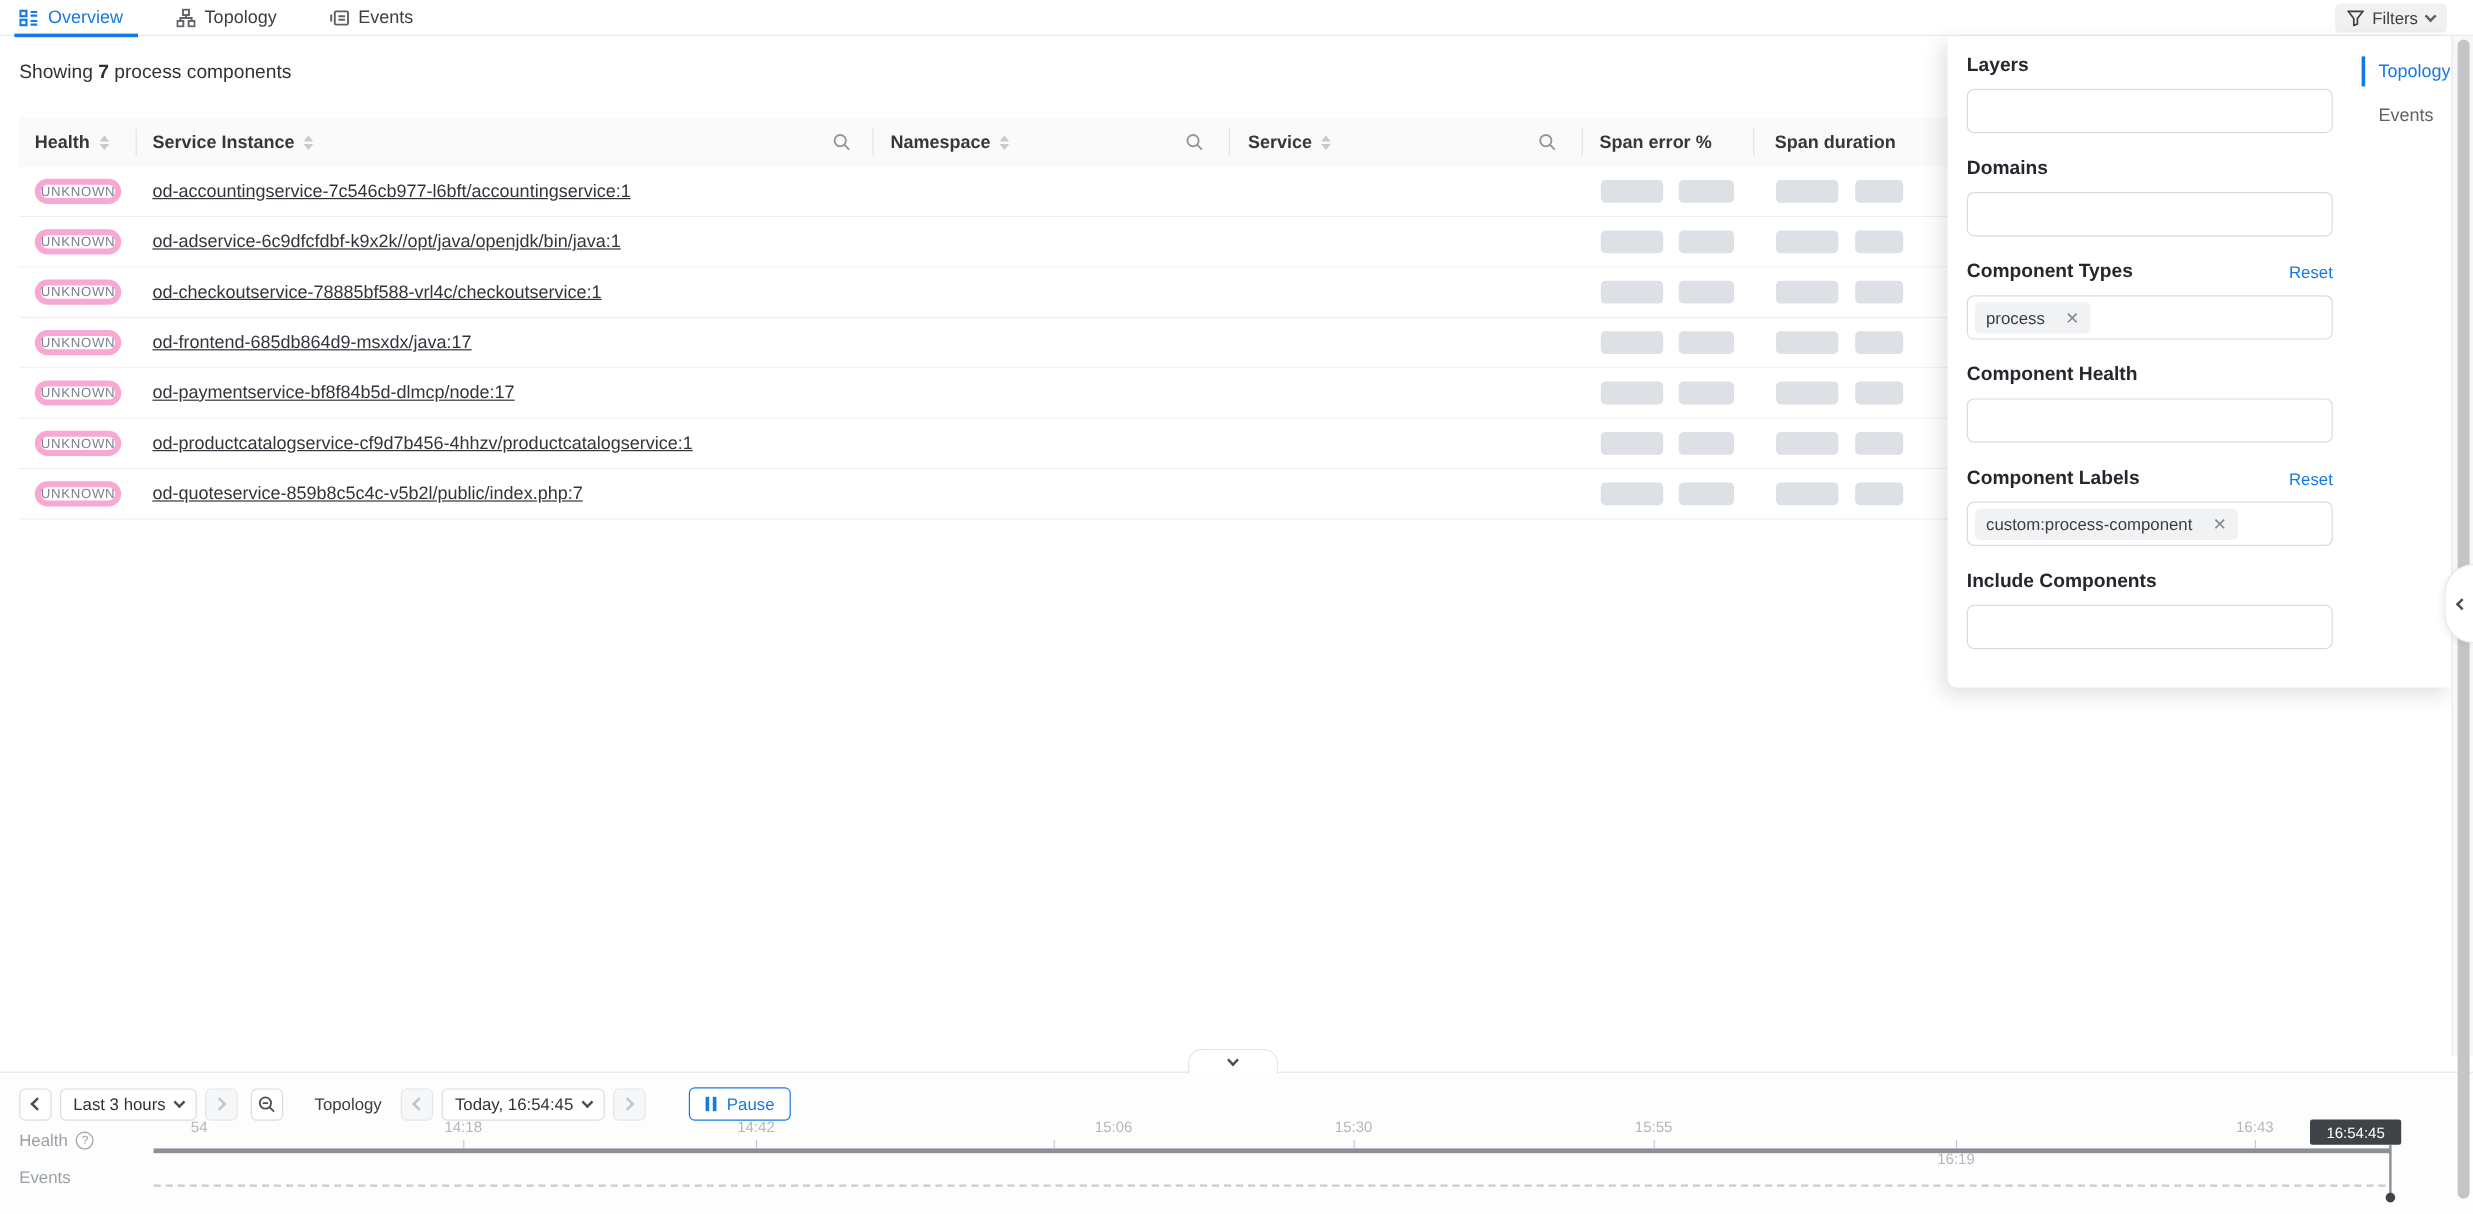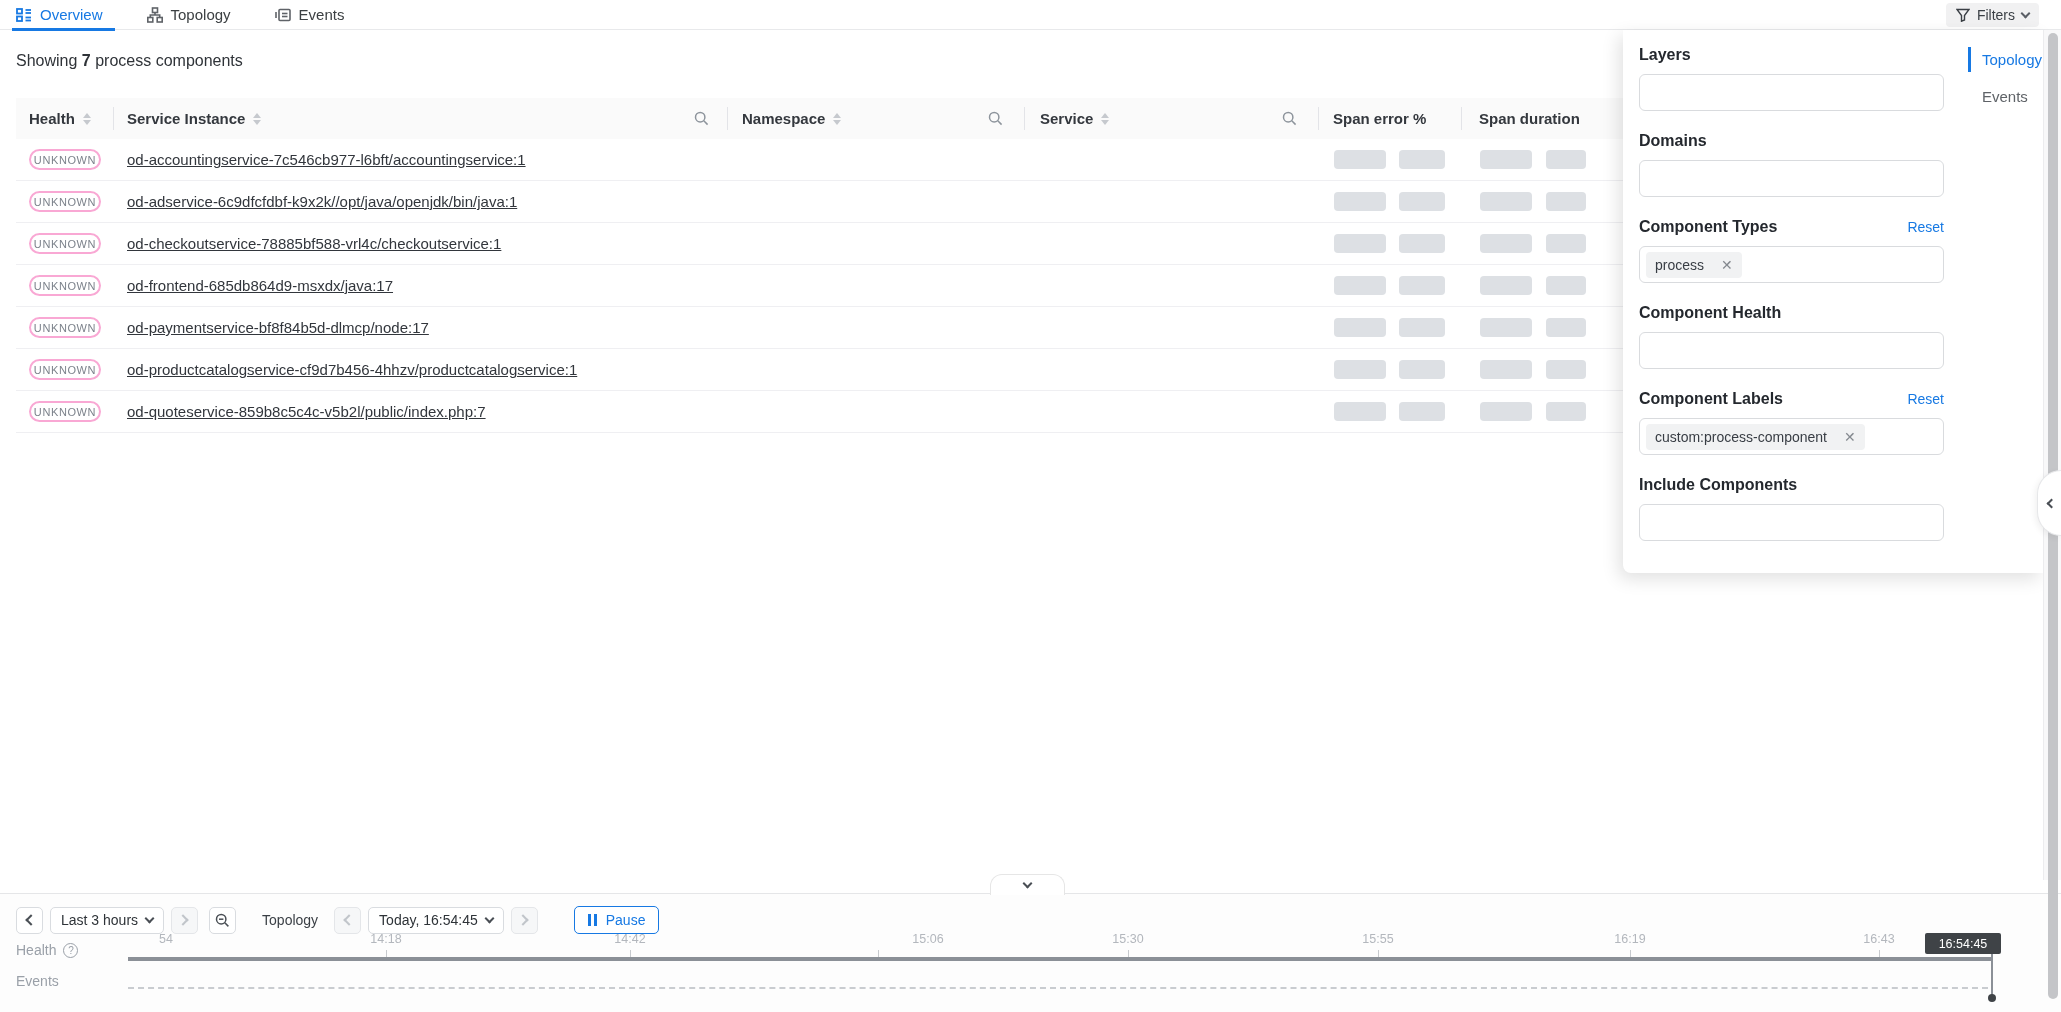--- a/index.html
+++ b/index.html
@@ -27,21 +27,21 @@
   .table { position:absolute; left:16px; top:98px; width:1625px; }
   .thead { position:relative; height:41px; background:#fafafa; font-size:15px; font-weight:bold; color:#34383e; }
   .th { position:absolute; top:0; height:41px; display:flex; align-items:center; gap:8px; }
   .vdiv { position:absolute; top:9px; height:23px; width:1px; background:#e3e4e8; }
   .sort { display:inline-flex; flex-direction:column; gap:2px; }
   .sort i { display:block; width:0; height:0; border-left:4px solid transparent; border-right:4px solid transparent; }
   .sort .up { border-bottom:5px solid #c6c9ce; }
   .sort .dn { border-top:5px solid #c6c9ce; }
   .search-ic { position:absolute; top:13px; }
   .row { position:relative; height:42px; border-bottom:1px solid #efeff2; background:#fff; }
-  .badge { position:absolute; left:13px; top:10px; width:72px; height:21px; border:2px solid #f9a8d4;
+  .badge { position:absolute; left:13px; top:10px; width:72px; height:21px; border:5px solid #f9a8d4;
     border-radius:11px; font-size:11px; letter-spacing:0.6px; color:#7c828b; display:flex;
     align-items:center; justify-content:center; }
   .inst { position:absolute; left:111px; top:12px; font-size:15px; color:#32363c; text-decoration:underline; cursor:pointer; }
   .skel { position:absolute; top:11px; height:19px; border-radius:4px; background:#dde0e4; }
 
   
   .drawer { position:absolute; left:1623px; top:30px; width:420px; height:543px; background:#fff;
     border-radius:0 0 0 8px; box-shadow:-4px 6px 18px rgba(0,0,0,0.12); z-index:20; }
   .drawer-form { position:absolute; left:0; top:0; width:352px; padding:15px 0 0 16px; }
   .dtitle-row { display:flex; align-items:center; justify-content:space-between; width:321px; margin-bottom:19px; }
@@ -390,21 +390,21 @@
         <span class="tick-label" style="left: 386px;">14:18</span>
         <span class="tick-mark" style="left: 386px;"></span>
         <span class="tick-label" style="left: 630px;">14:42</span>
         <span class="tick-mark" style="left: 630px;"></span>
         <span class="tick-label" style="left: 928px;">15:06</span>
         <span class="tick-mark" style="left: 878px;"></span>
         <span class="tick-label" style="left: 1128px;">15:30</span>
         <span class="tick-mark" style="left: 1128px;"></span>
         <span class="tick-label" style="left: 1378px;">15:55</span>
         <span class="tick-mark" style="left: 1378px;"></span>
-        <span class="tick-label" style="left: 1630px;">16:19</span>
+        <span class="tick-label" style="left: 1630px; margin-top: 27px;">16:19</span>
         <span class="tick-mark" style="left: 1630px;"></span>
         <span class="tick-label" style="left: 1879px;">16:43</span>
         <span class="tick-mark" style="left: 1879px;"></span>
       </div>
     <div class="health-line"></div>
     <div class="events-line"></div>
     <div class="time-badge">16:54:45</div>
     <div class="cursor-line"></div>
     <div class="cursor-dot"></div>
   </div>

